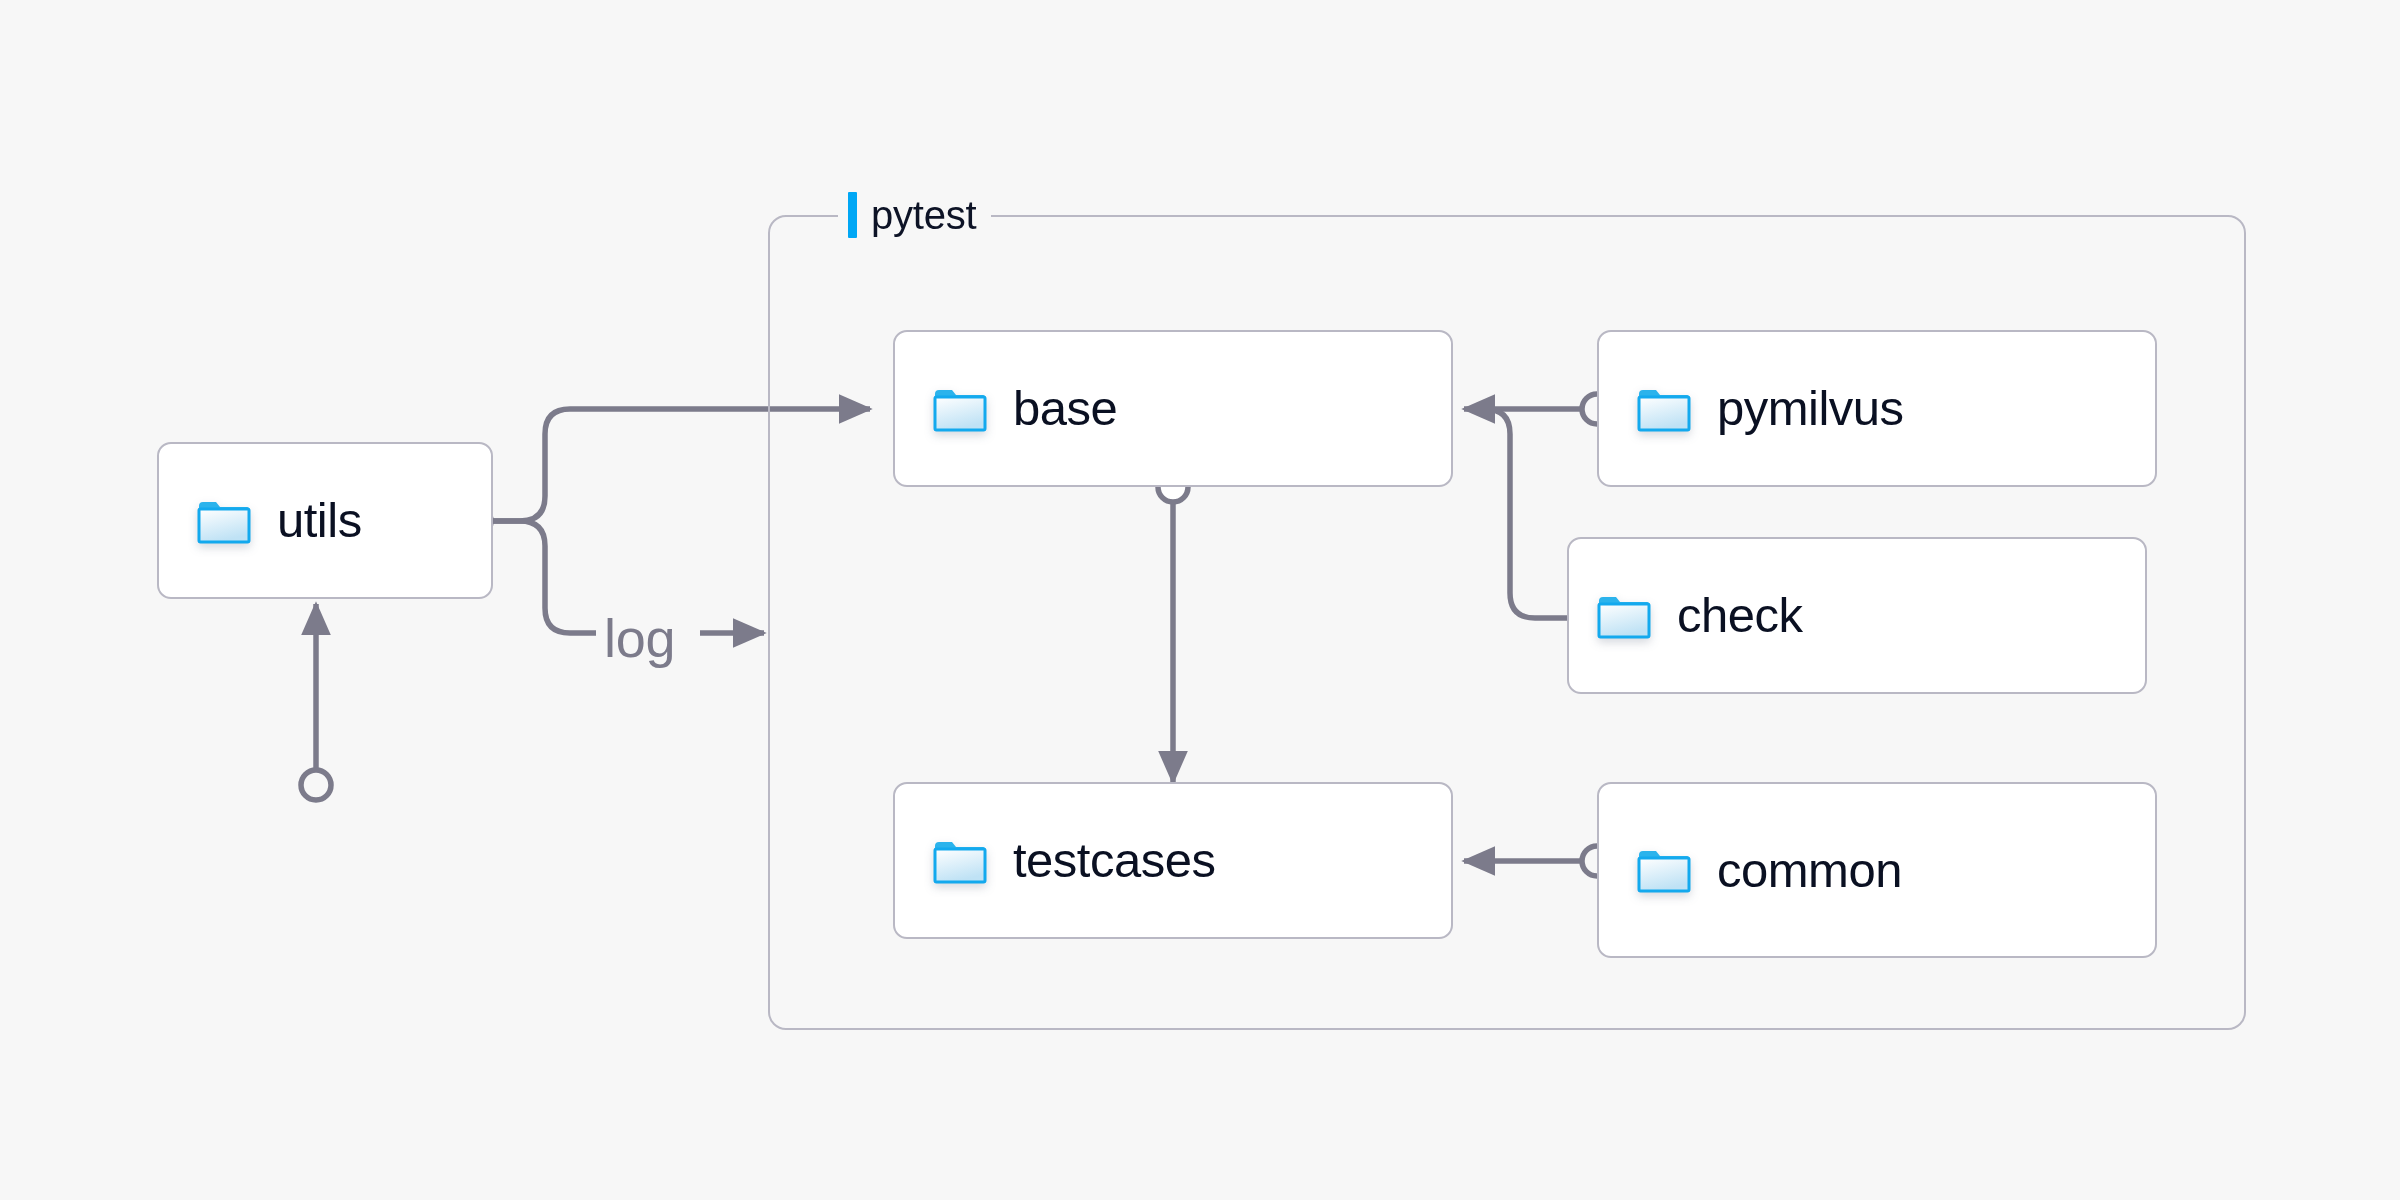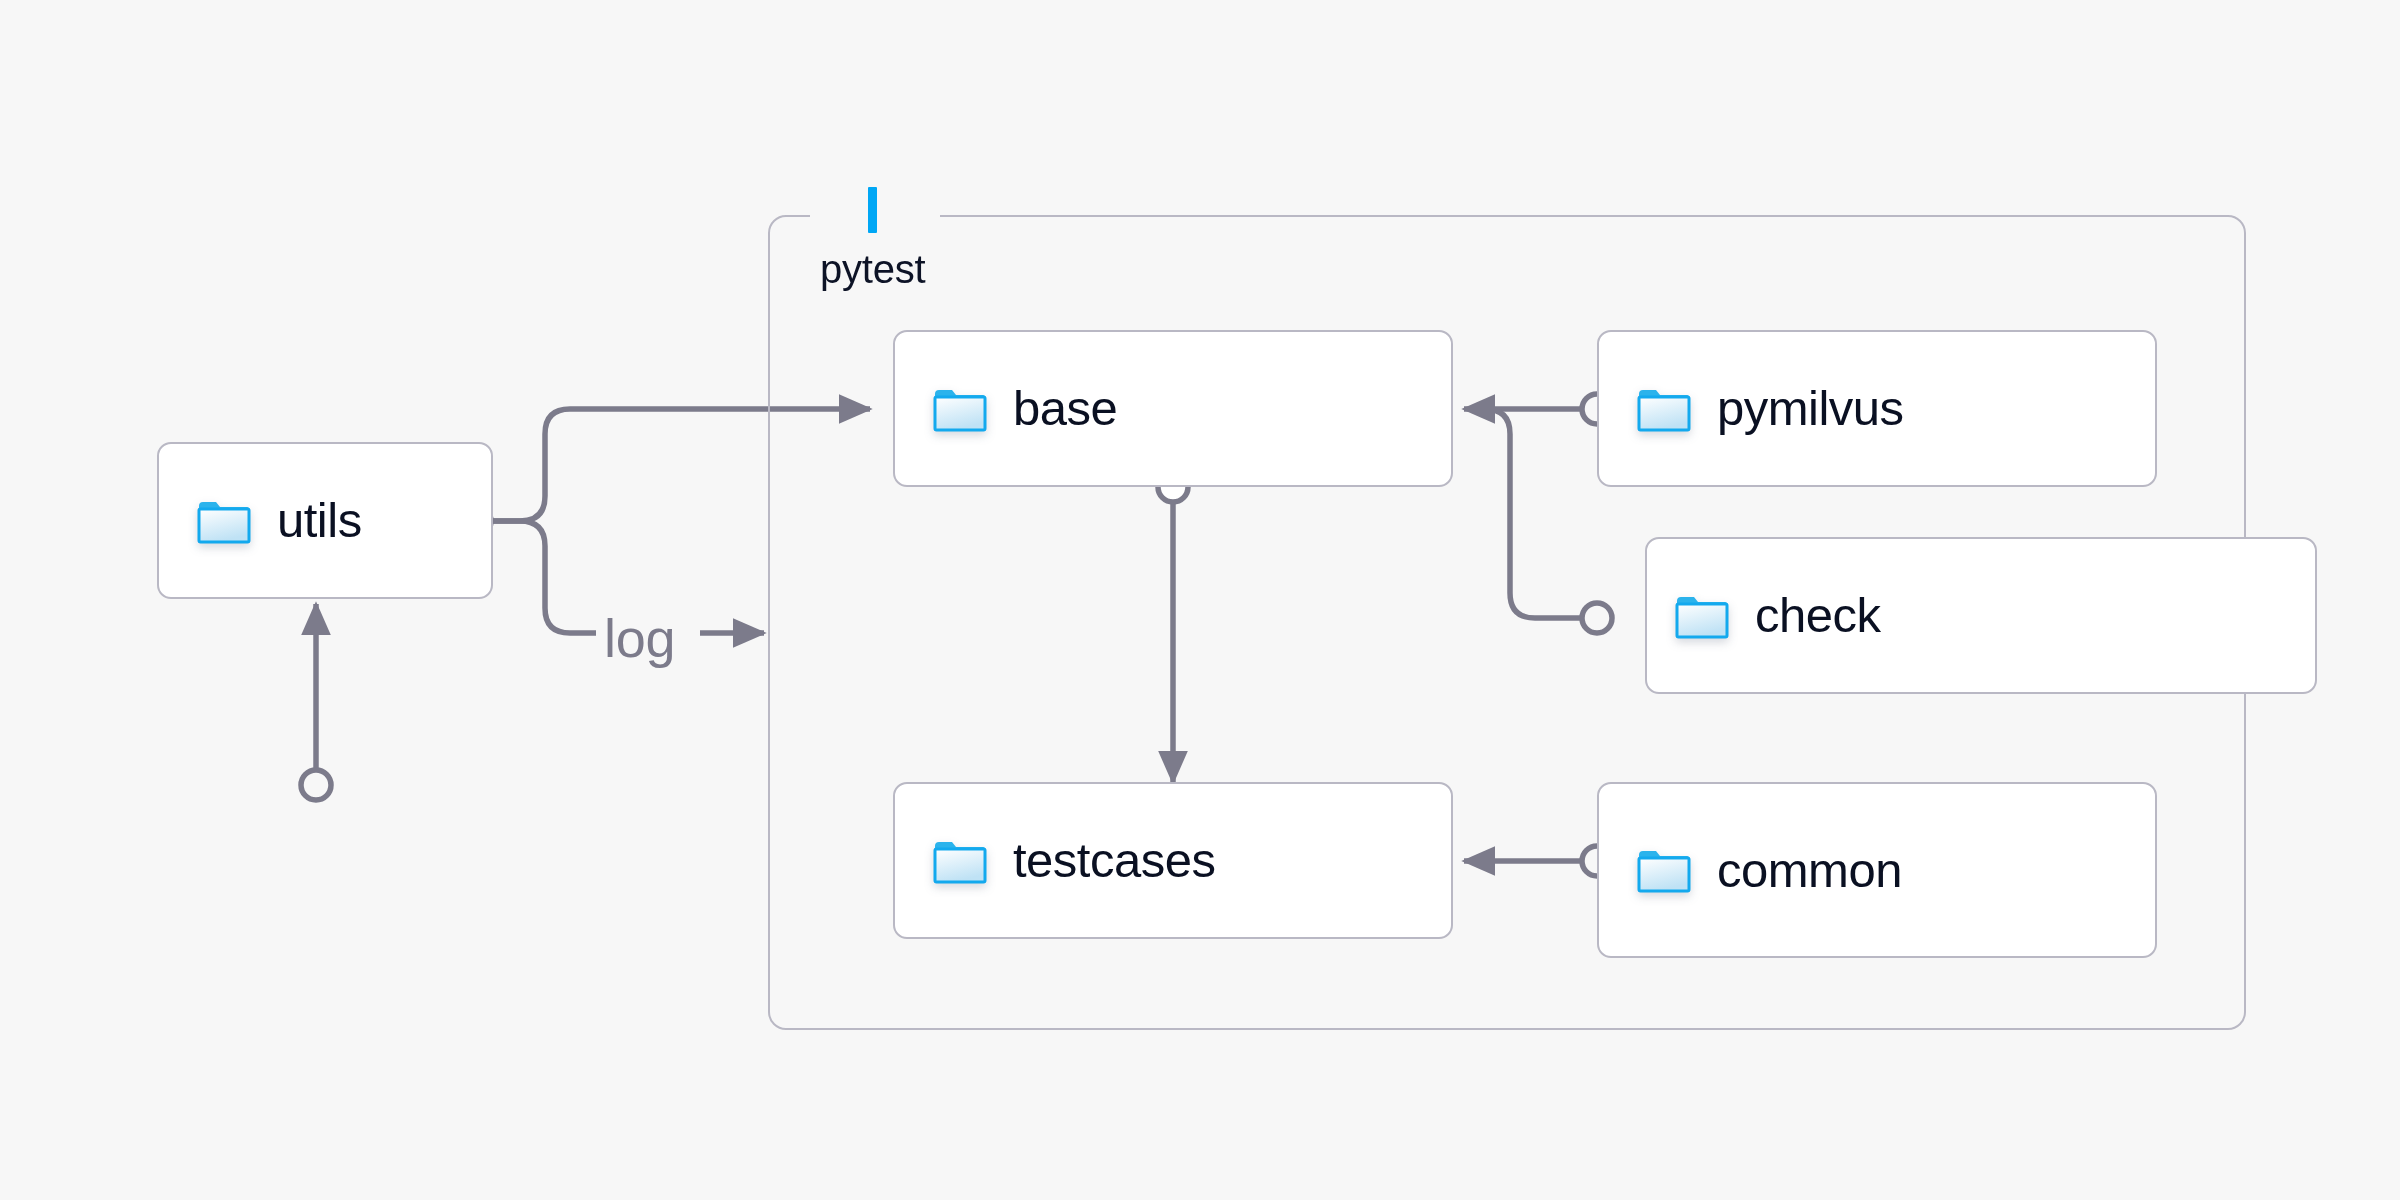--- a/index.html
+++ b/index.html
@@ -136,21 +136,21 @@
       <circle cx="1597" cy="618" r="15" fill="#f7f7f7" stroke="#7c7b8b" stroke-width="5.5"></circle>
     </g>
 
     <g>
       <path d="M1583,861 L1464,861" fill="none" stroke="#7c7b8b" stroke-width="5.5" marker-end="url(#arrow)"></path>
       <circle cx="1597" cy="861" r="15" fill="#f7f7f7" stroke="#7c7b8b" stroke-width="5.5"></circle>
     </g>
   </svg>
 
   <div class="group" style="left:768px; top:215px; width:1478px; height:815px;"></div>
-  <div class="group-label" style="left:810px; top:187px;flex-direction:column;">
+  <div class="group-label" style="left:838px; top:187px;">
     <span class="bar"></span>
     <span class="txt">pytest</span>
   </div>
 
   <div class="node" style="left:157px; top:442px; width:336px; height:157px;">
     <span class="folder">
       <svg width="54" height="46" viewBox="0 0 54 46">
         <defs>
           <linearGradient id="fg1" x1="0" y1="0" x2="0.35" y2="1">
             <stop offset="0%" stop-color="#ffffff"></stop>
@@ -188,21 +188,21 @@
   <div class="node" style="left:1597px; top:330px; width:560px; height:157px;align-items:center;">
     <span class="folder">
       <svg width="54" height="46" viewBox="0 0 54 46">
         <path d="M2 8 a4 4 0 0 1 4-4 h13 l4 5 h27 a2 2 0 0 1 2 2 v4 H2 z" fill="#2bb3ec"></path>
         <rect x="2" y="11" width="50" height="33" rx="1.5" fill="url(#fg1)" stroke="#13a9ee" stroke-width="3"></rect>
       </svg>
     </span>
     <span class="label">pymilvus</span>
   </div>
 
-  <div class="node" style="left:1645px; top:537px; width:672px; height:157px;padding-left:28px;">
+  <div class="node" style="left:1567px; top:537px; width:580px; height:157px;padding-left:28px;">
     <span class="folder">
       <svg width="54" height="46" viewBox="0 0 54 46">
         <path d="M2 8 a4 4 0 0 1 4-4 h13 l4 5 h27 a2 2 0 0 1 2 2 v4 H2 z" fill="#2bb3ec"></path>
         <rect x="2" y="11" width="50" height="33" rx="1.5" fill="url(#fg1)" stroke="#13a9ee" stroke-width="3"></rect>
       </svg>
     </span>
     <span class="label">check</span>
   </div>
 
   <div class="node" style="left:1597px; top:782px; width:560px; height:176px;">

